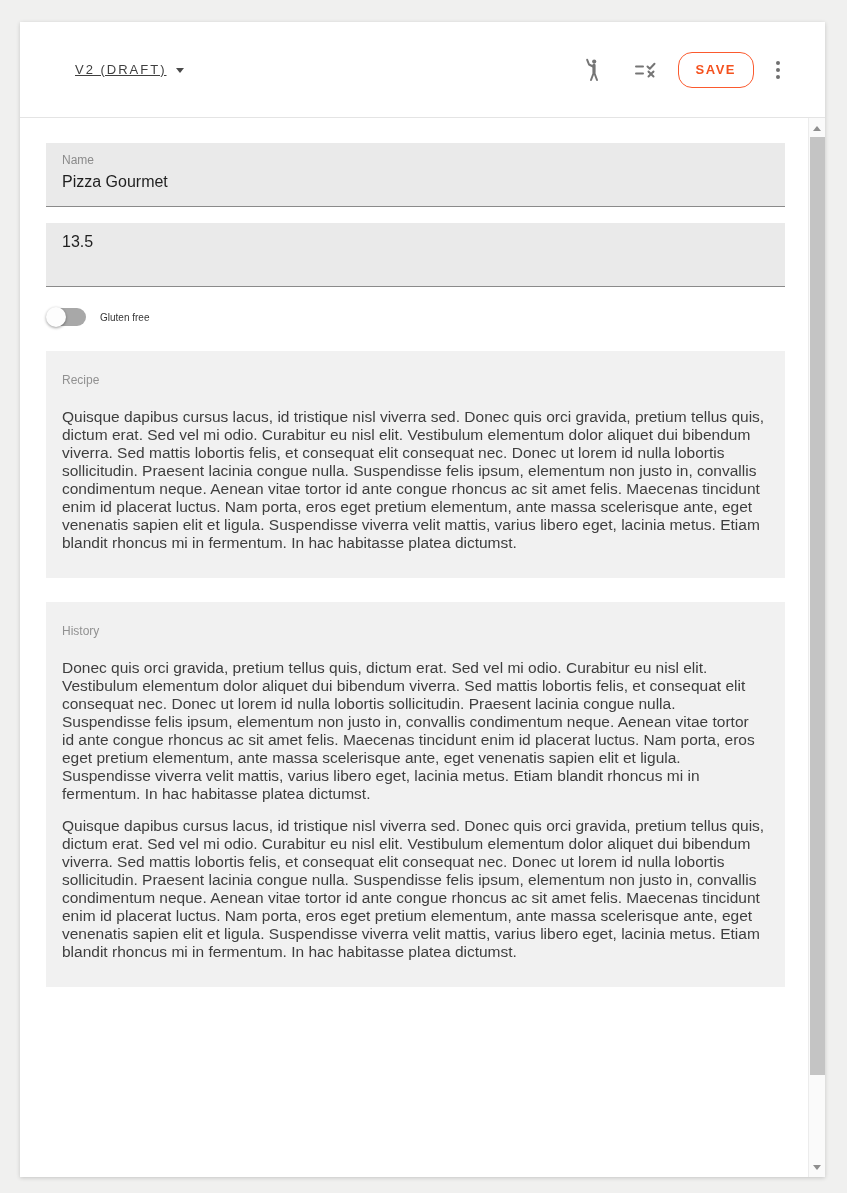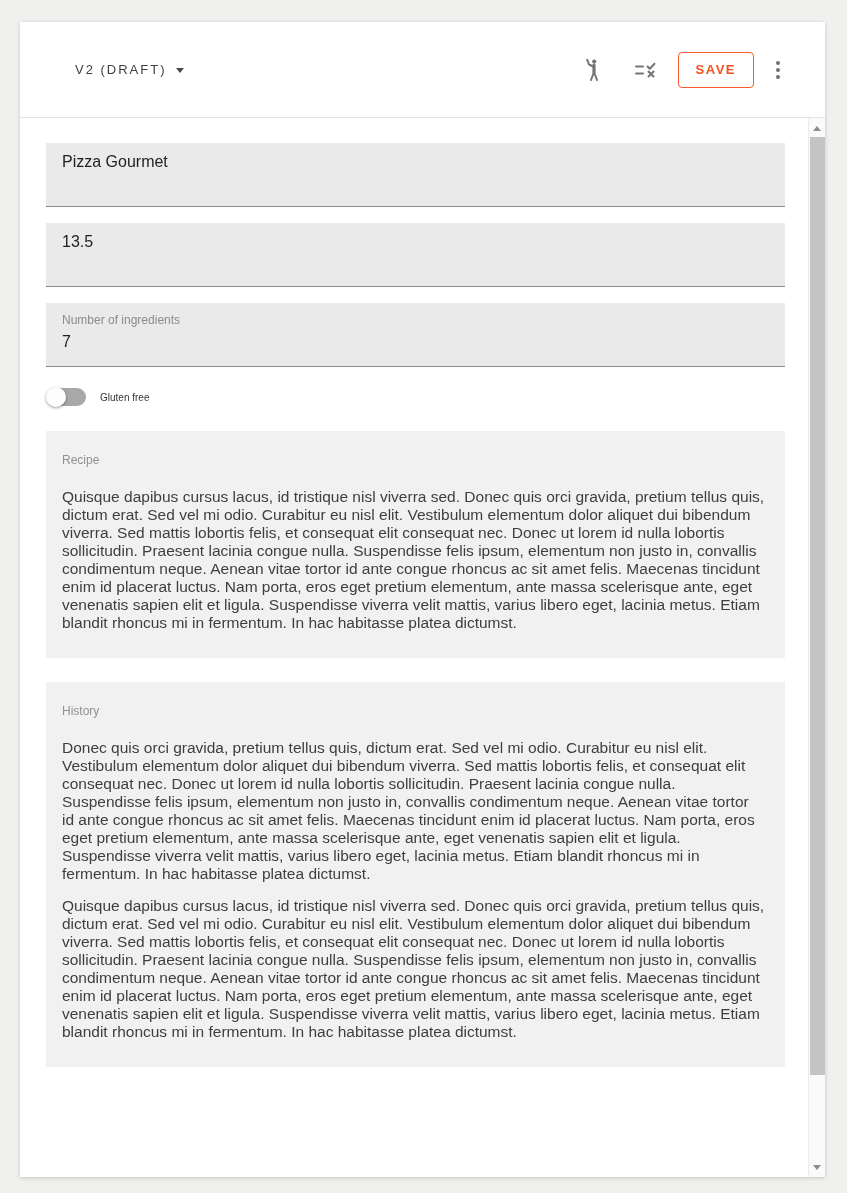--- a/index.html
+++ b/index.html
@@ -16,34 +16,34 @@
     box-shadow:0 1px 4px rgba(0,0,0,0.18);
   }
   
   .toolbar {
     height:96px; display:flex; align-items:center;
     padding:0 40px 0 55px; border-bottom:1px solid #e4e4e4;
     background:#fff;
   }
   .version {
     display:flex; align-items:center; gap:9px; cursor:pointer;
-    font-size:13px; letter-spacing:2px; color:#3f3f3f;
+    font-size:13px; letter-spacing:2px; color:#3f3f3f;text-decoration:underline;
   }
   .caret {
     width:0; height:0; border-left:4px solid transparent;
     border-right:4px solid transparent; border-top:5px solid #4a4a4a;
     margin-top:2px;
   }
   .tb-spacer { flex:1; }
   .icon-btn { display:flex; align-items:center; justify-content:center; cursor:pointer; }
   .icon-person { margin-right:28px; }
   .icon-rule { margin-right:20px; }
   .btn {
     font-family:inherit; font-size:13px; font-weight:bold; letter-spacing:1.5px;
-    border-radius:4px; cursor:pointer; text-transform:uppercase;
+    border-radius:14px; cursor:pointer; text-transform:uppercase;
   }
   .btn-save {
     height:36px; padding:0 17px; background:#ffffff;
     border:1px solid #fb5a2e; color:#f4511e; margin-right:17px;
   }
   .btn-save-publish {
     height:38px; padding:0 20px; background:#f4511e; border:none; color:#ffffff;
     box-shadow:0 2px 5px rgba(0,0,0,0.28); margin-right:24px;
   }
   .kebab { width:14px; height:20px; display:flex; flex-direction:column;
@@ -134,31 +134,28 @@
     <div class="kebab">
       <i></i>
         <i></i>
         <i></i>
     </div>
   </div>
 
   <div class="content">
 
     <div class="field">
+      <span class="field-label">Name</span>
       <input type="text" value="Pizza Gourmet" style="">
     </div>
 
     <div class="field">
       <input type="text" value="13.5" style="">
     </div>
 
-    <div class="field">
-      <span class="field-label">Number of ingredients</span>
-      <input type="text" value="7" style="">
-    </div>
 
     <div class="toggle-row">
       <div class="switch">
         <div class="switch-track"></div>
         <div class="switch-knob"></div>
       </div>
       <span class="toggle-label">Gluten free</span>
     </div>
 
     <div class="area area-recipe">

